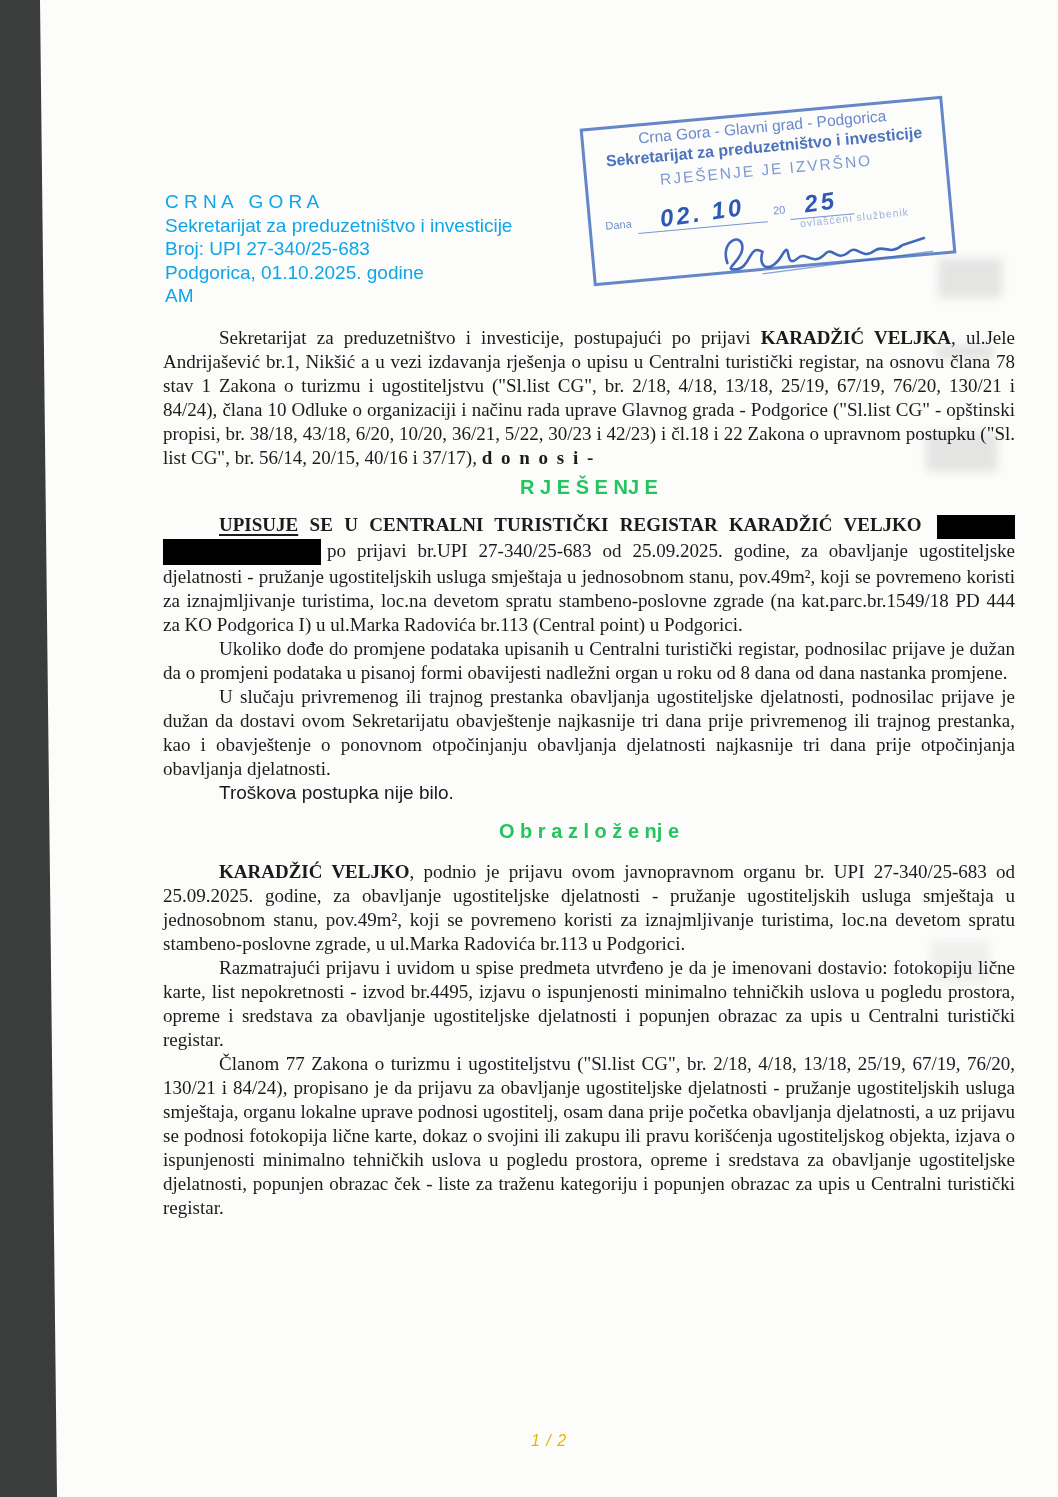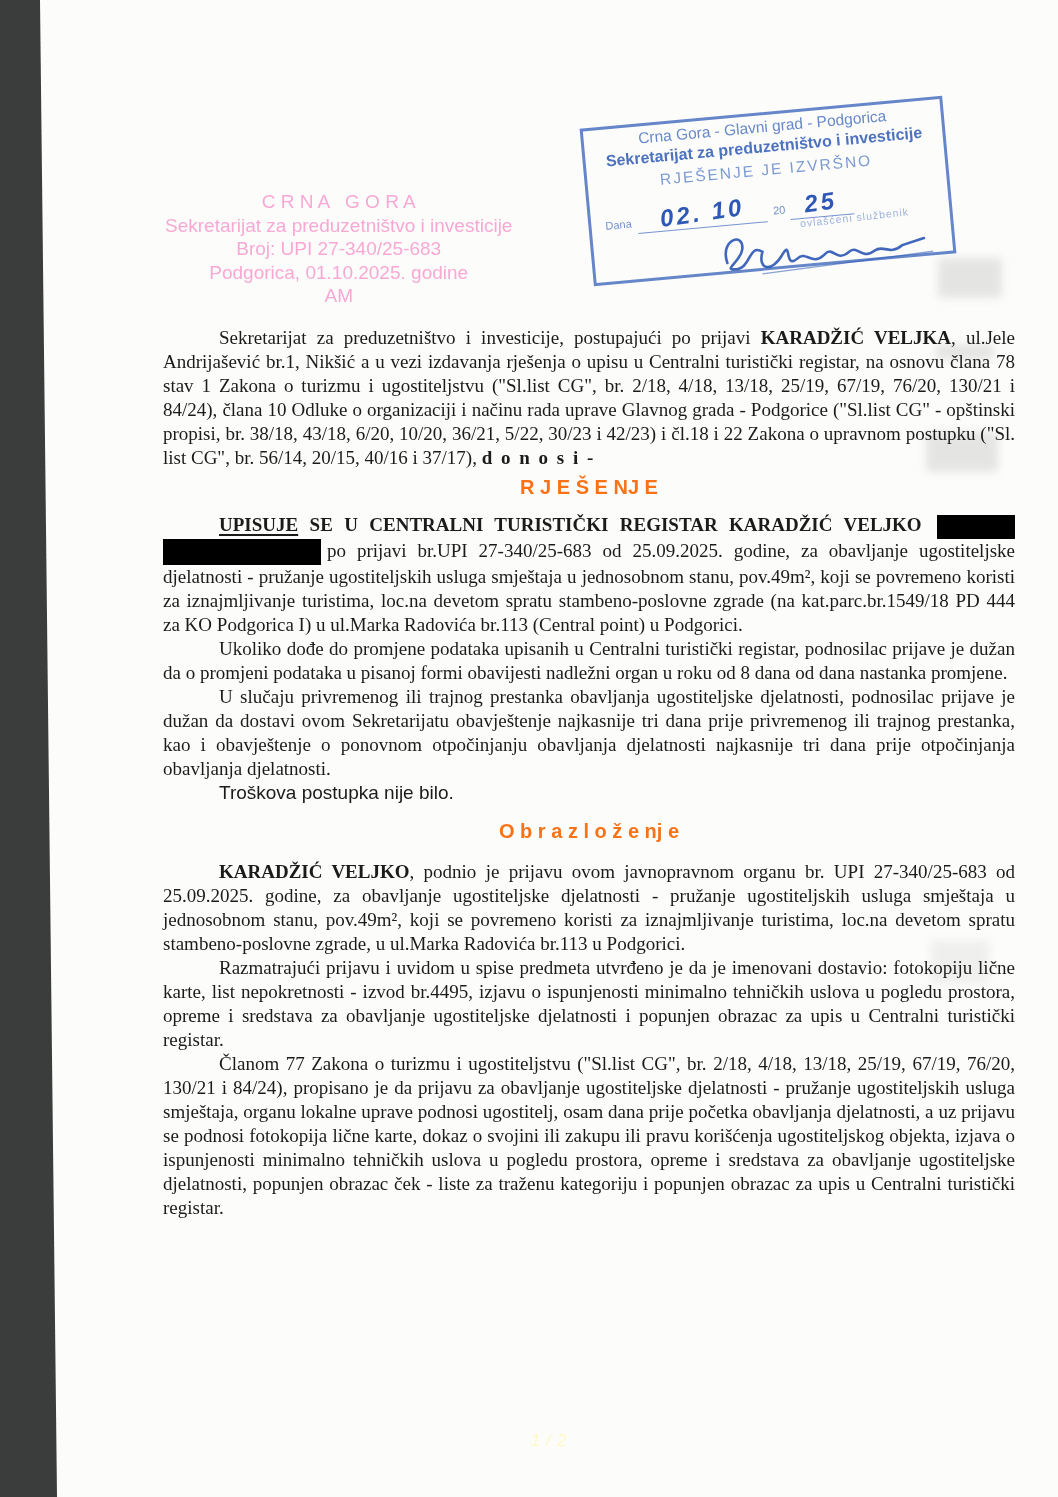--- a/index.html
+++ b/index.html
@@ -17,21 +17,21 @@
   }
   
   .ghost{position:absolute;background:#b9bdb9;opacity:.35;filter:blur(4px);border-radius:4px;}
   .g1{left:938px;top:258px;width:64px;height:40px;}
   .g2{left:936px;top:344px;width:58px;height:16px;}
   .g3{left:926px;top:432px;width:72px;height:40px;}
   .g4{left:930px;top:940px;width:60px;height:44px;opacity:.18;}
 
   .letterhead{
     position:absolute;left:165px;top:190px;
-    font-size:19px;line-height:23.5px;color:#f9a8d4;text-align:center;
+    font-size:19px;line-height:23.5px;color:#0ea5e9;
   }
   .letterhead div{white-space:pre;}
 
   
   .stamp{
     position:absolute;left:586px;top:112px;width:358px;height:152px;
     border:3px solid rgba(62,104,188,.8);
     transform:rotate(-5.2deg);
     color:#3e68bc;
   }
@@ -58,31 +58,31 @@
     position:absolute;left:163px;top:326px;width:852px;
     font-size:19px;line-height:24px;color:#1b1b1b;
   }
   .doc p{margin:0;}
   .just{text-align:justify;font-family:Liberation Serif, serif;}
   .ind{text-indent:56px;}
   .bold{font-weight:bold;}
   .spacedbold{font-weight:bold;letter-spacing:2px;}
   h1.center{
     font-size:20px;line-height:25px;text-align:center;font-weight:bold;
-    margin:5px 0 13px 0;color:#f97316;
+    margin:5px 0 13px 0;color:#22c55e;
   }
   h1.center.h2m{margin:14px 0 16px 0;}
   .redact{display:inline-block;background:#000;vertical-align:middle;}
   .bar1{width:78px;height:24px;margin-left:4px;}
   .bar2{width:158px;height:26px;margin-right:6px;}
   u{text-decoration-thickness:2px;text-underline-offset:3px;}
 
   .footer{
     position:absolute;left:40px;right:0;top:1432px;text-align:center;
-    font-size:16px;font-style:italic;color:#fef9c3;letter-spacing:1px;
+    font-size:16px;font-style:italic;color:#eab308;letter-spacing:1px;
   }
 </style>
 </head>
 <body>
 
 <div class="paper"></div>
 <div class="ghost g1"></div>
 <div class="ghost g2"></div>
 <div class="ghost g3"></div>
 <div class="ghost g4"></div>

